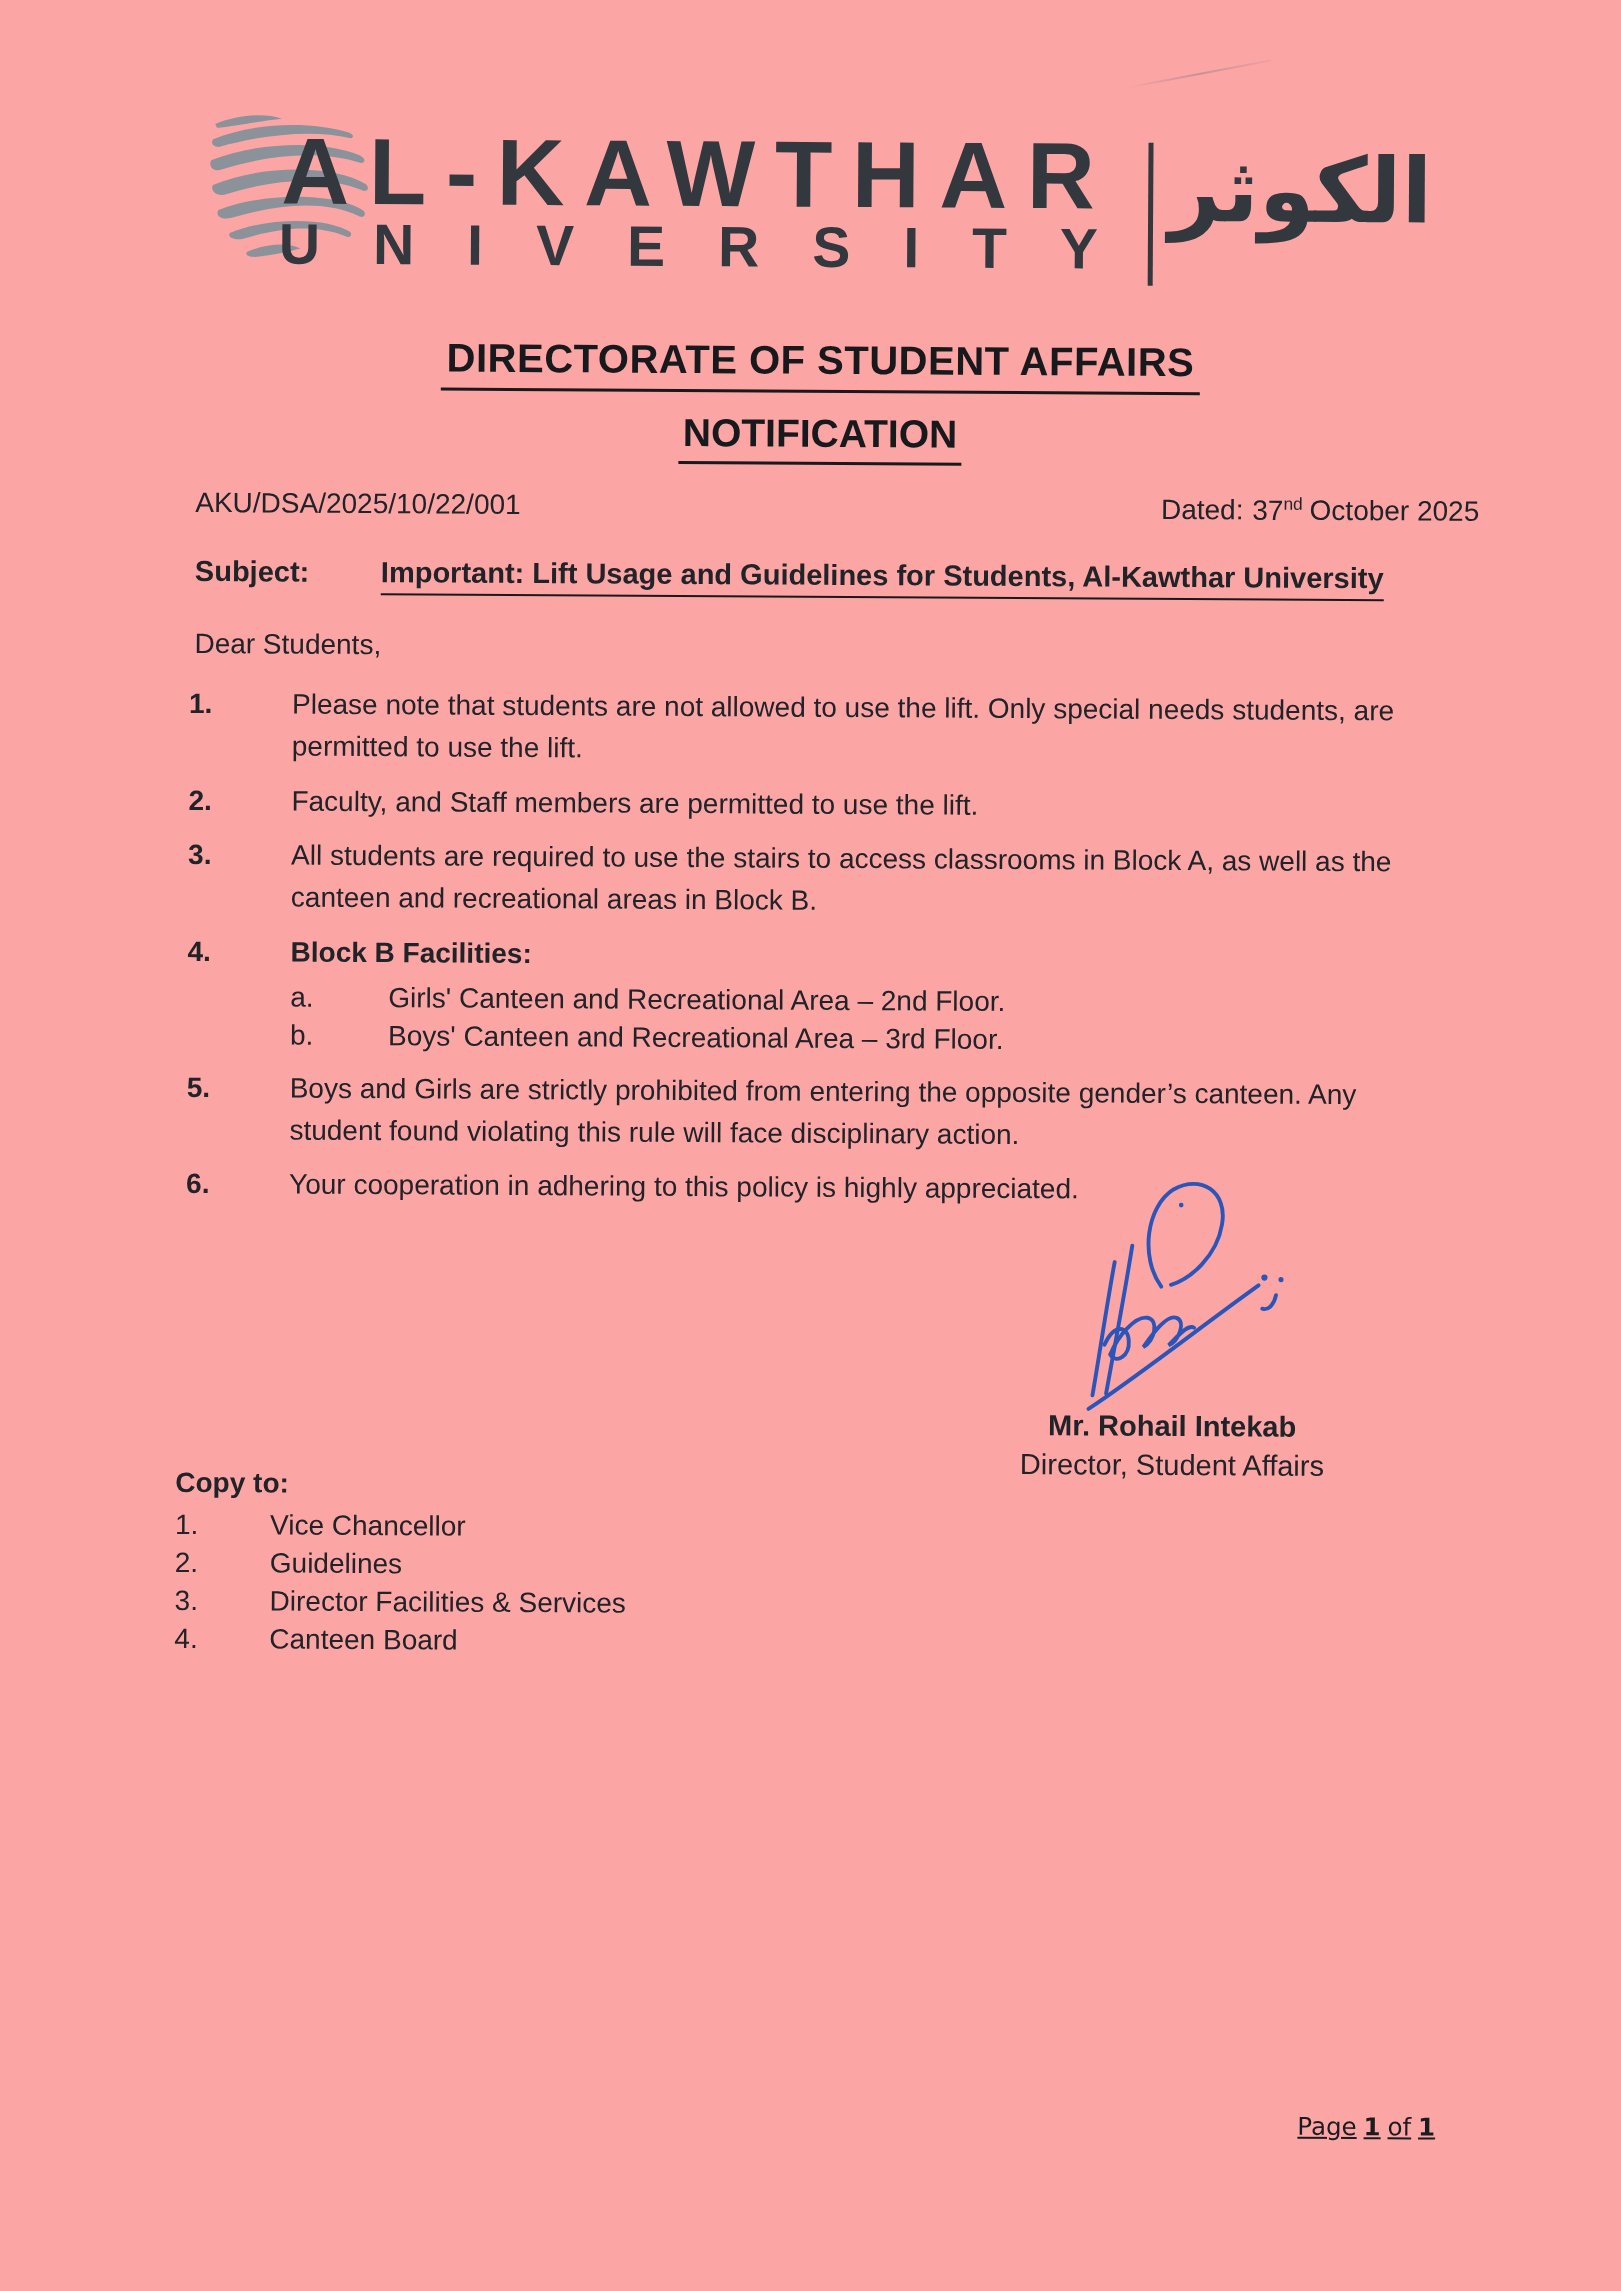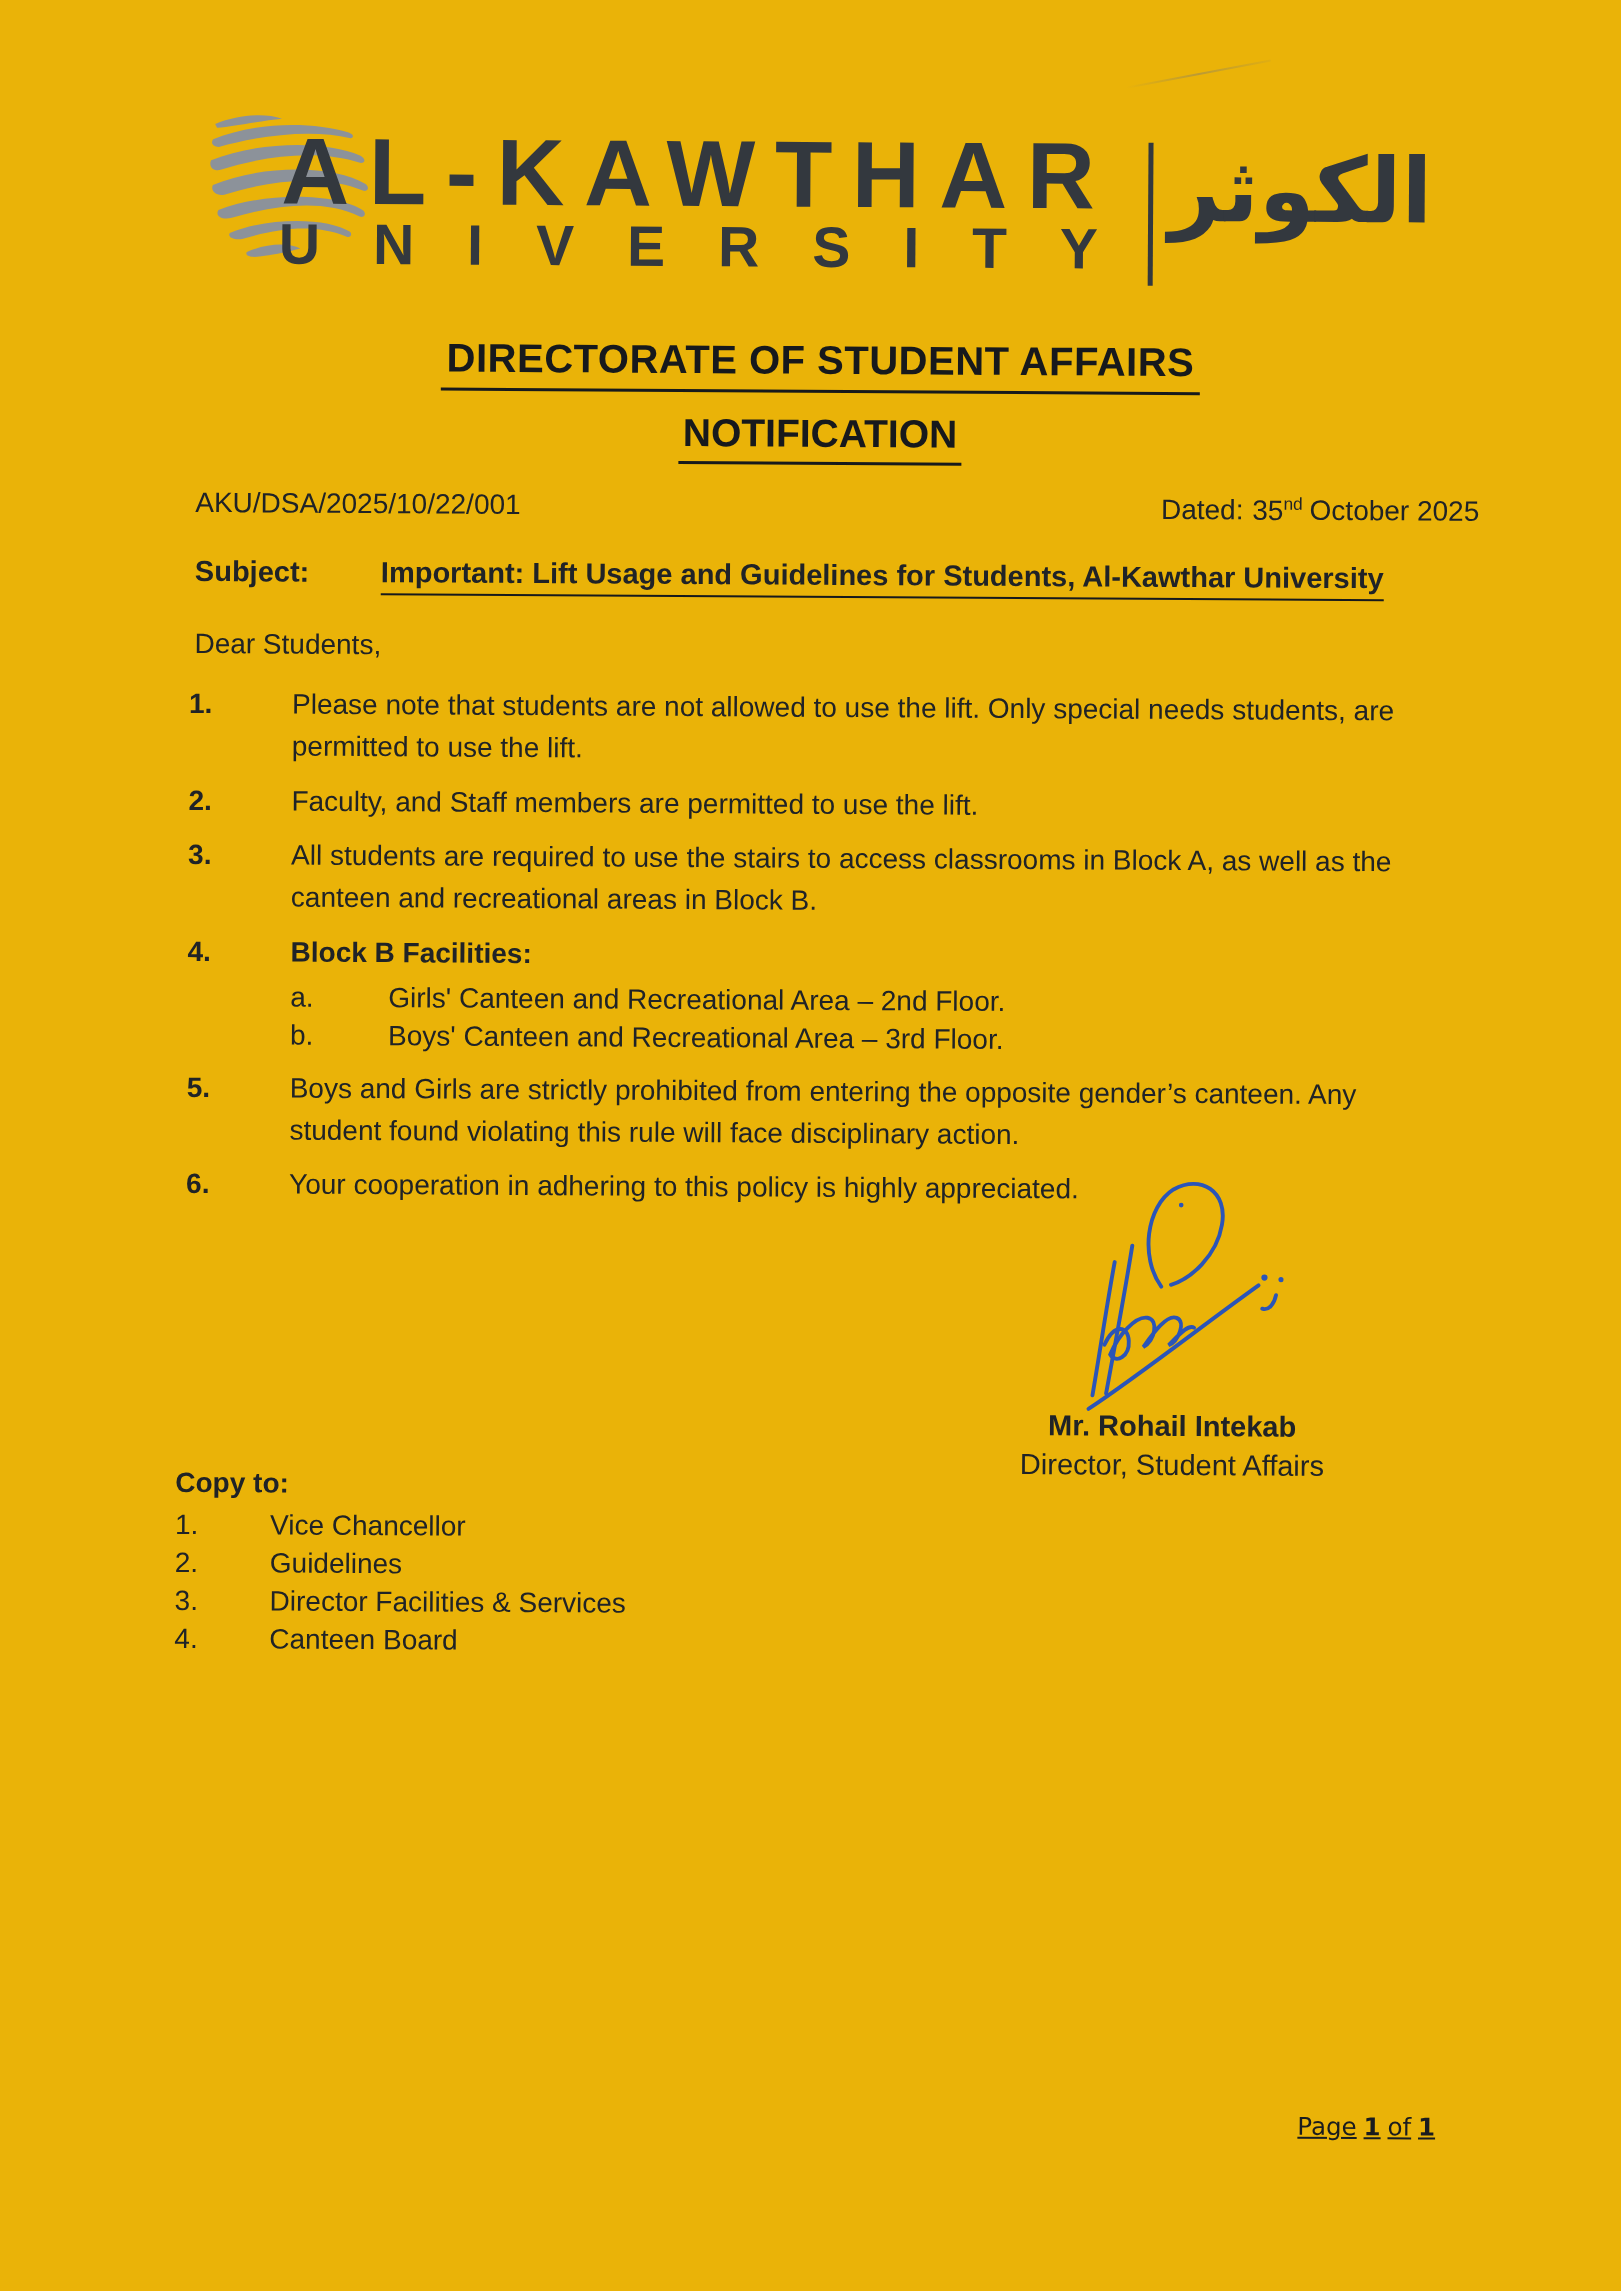--- a/index.html
+++ b/index.html
@@ -1,17 +1,17 @@
 <!DOCTYPE html>
 <html style="--ink: #202327; --logo: #33383e; --logo_waves: #8c929a; --signature_ink: #2b55b8;"><head>
 <meta charset="utf-8">
 <style>
   html,body{margin:0;padding:0;background:#ffffff;}
   .page{
-    position:relative; width:1621px; height:2292px; background:#eab308;
+    position:relative; width:1621px; height:2292px; background:#fca5a5;
     overflow:hidden; font-family:"Liberation Sans", sans-serif;
     color:var(--ink, #202327);
   }
   .tilt{position:absolute; inset:0; transform:rotate(0.35deg); transform-origin:196px 392px;}
 
   
   .waves-logo{position:absolute; left:204px; top:110px; width:167px; height:149px; color:var(--logo_waves,#8c929a);}
   .uni-name{
     position:absolute; left:280px; top:124px; font-size:94px; font-weight:bold;
     letter-spacing:19.6px; color:var(--logo,#33383e); white-space:nowrap; line-height:94px;
@@ -109,21 +109,21 @@
 
     <div class="h1-row">
       <span>DIRECTORATE OF STUDENT AFFAIRS</span>
     </div>
     <div class="h2-row">
       <span>NOTIFICATION</span>
     </div>
 
     <div class="meta-row">
       <span class="ref">AKU/DSA/2025/10/22/001</span>
-      <span class="date"><span class="dlabel">Dated:</span><span>35</span><sup>nd</sup><span class="drest">October 2025</span></span>
+      <span class="date"><span class="dlabel">Dated:</span><span>37</span><sup>nd</sup><span class="drest">October 2025</span></span>
     </div>
 
     <div class="subject-row">
       <span class="subject-label">Subject:</span>
       <span class="subject-text">Important: Lift Usage and Guidelines for Students, Al-Kawthar University</span>
     </div>
 
     <div class="salutation">Dear Students,</div>
 
     <div class="body-list">

